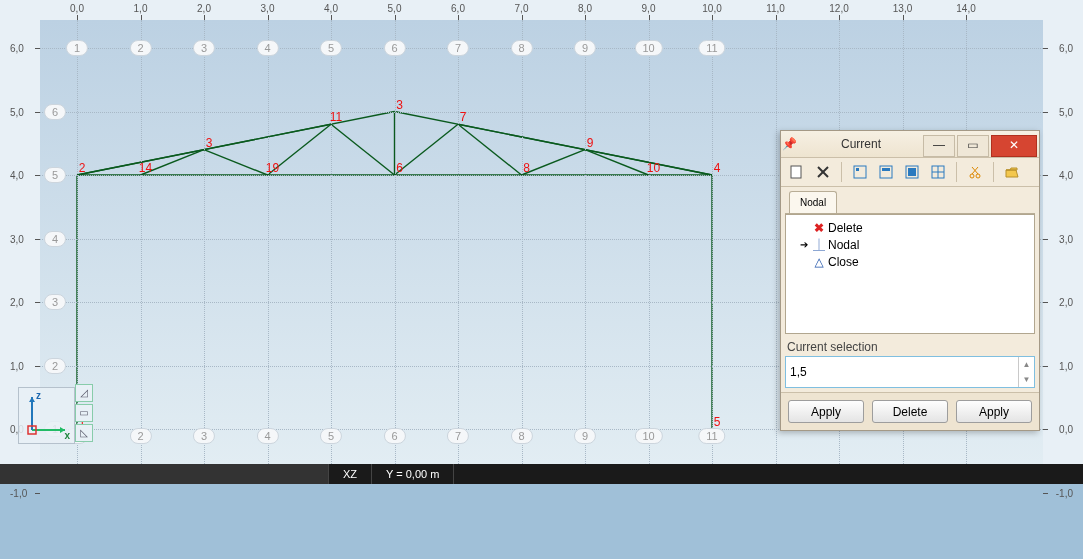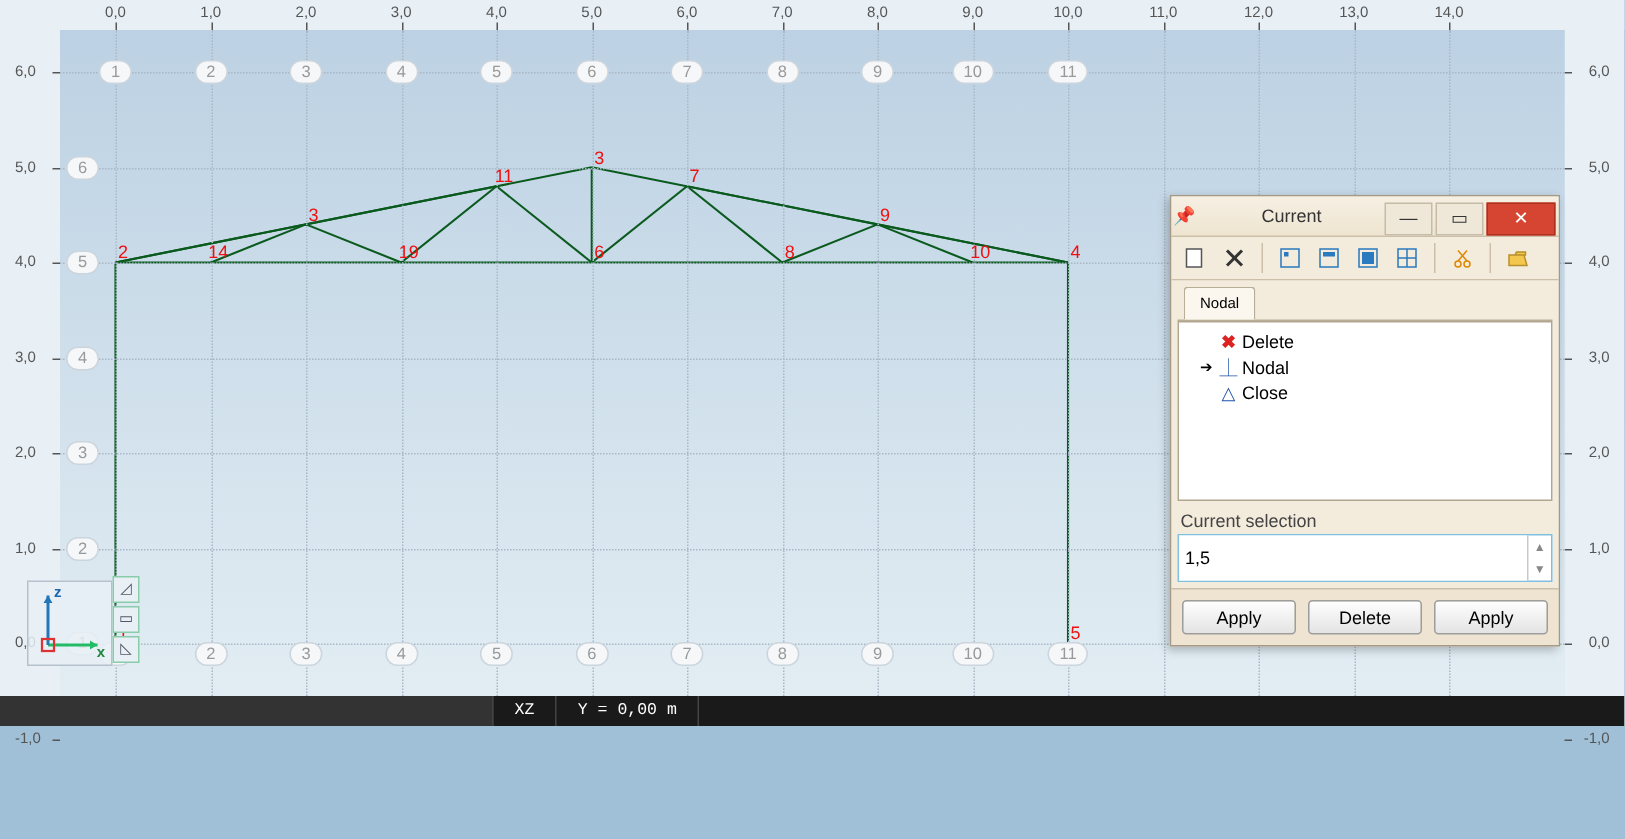--- a/index.html
+++ b/index.html
@@ -29,21 +29,21 @@
   .ruler-left .tick, .ruler-right .tick { height:1px; width:5px; right:0; }
   .ruler-right .tick { left:0; }
   .node-label { position:absolute; font-size:12px; color:#e11; font-weight:500; transform:translate(-50%,-50%); pointer-events:none; }
   
   .front-cube { position:absolute; right:20px; top:25px; width:55px; height:45px; background:linear-gradient(#f0ede4,#d8d3c5); border:1px solid #b8b3a4; border-radius:3px; font-size:10px; color:#6a6658; font-weight:bold; display:flex; align-items:flex-end; justify-content:center; padding-bottom:3px; box-sizing:border-box; box-shadow: 0 1px 2px rgba(0,0,0,.2);}
   
   .gizmo { position:absolute; left:18px; bottom:40px; width:55px; height:55px; border:1px solid #b5c1cc; background:rgba(232,240,246,.85); font-size:10px; color:#333; }
   .side-tools{position:absolute; left:75px; bottom:40px; width:18px;}
   .side-tools div{width:16px;height:16px; border:1px solid #8ca; background:#e8f0f6; margin-bottom:2px; font-size:10px; text-align:center; line-height:16px; color:#556;}
   
-  .status-bar{position:absolute;left:0;right:0;bottom:0;height:20px;background:#1a1a1a;color:#fff;font-size:11px;display:flex;align-items:center;font-family:Liberation Mono, monospace;}
+  .status-bar{position:absolute;left:0;right:0;bottom:0;height:20px;background:#1a1a1a;color:#fff;font-size:11px;display:flex;align-items:center;}
   .status-cell{padding:0 14px;border-right:1px solid #444; height:100%; display:flex;align-items:center;}
   .status-cell.first{background:#333;width:300px;}
   
   .dialog{position:absolute; left:780px; top:130px; width:258px; background:#f3ebdc; border:1px solid #a49986; box-shadow:-2px 2px 6px rgba(0,0,0,.25); font-size:12px;}
   .dlg-title{position:relative;height:26px;background:linear-gradient(#f6f0e3,#eee4d0);display:flex;align-items:center;border-bottom:1px solid #cbbfa9;}
   .dlg-grip{width:18px; text-align:center; color:#7a6d55;}
   .dlg-ttl{flex:1;text-align:center;color:#333;}
   .dlg-btns{display:flex;}
   .dlg-btns .win-btn{width:30px;height:20px;margin:3px 2px 0 0; border:1px solid #c6bba6; background:#efe7d7; text-align:center; font-size:12px; line-height:18px; color:#333;}
   .dlg-btns .close{background:#d64531;color:#fff;border-color:#b0301e;width:44px;}

